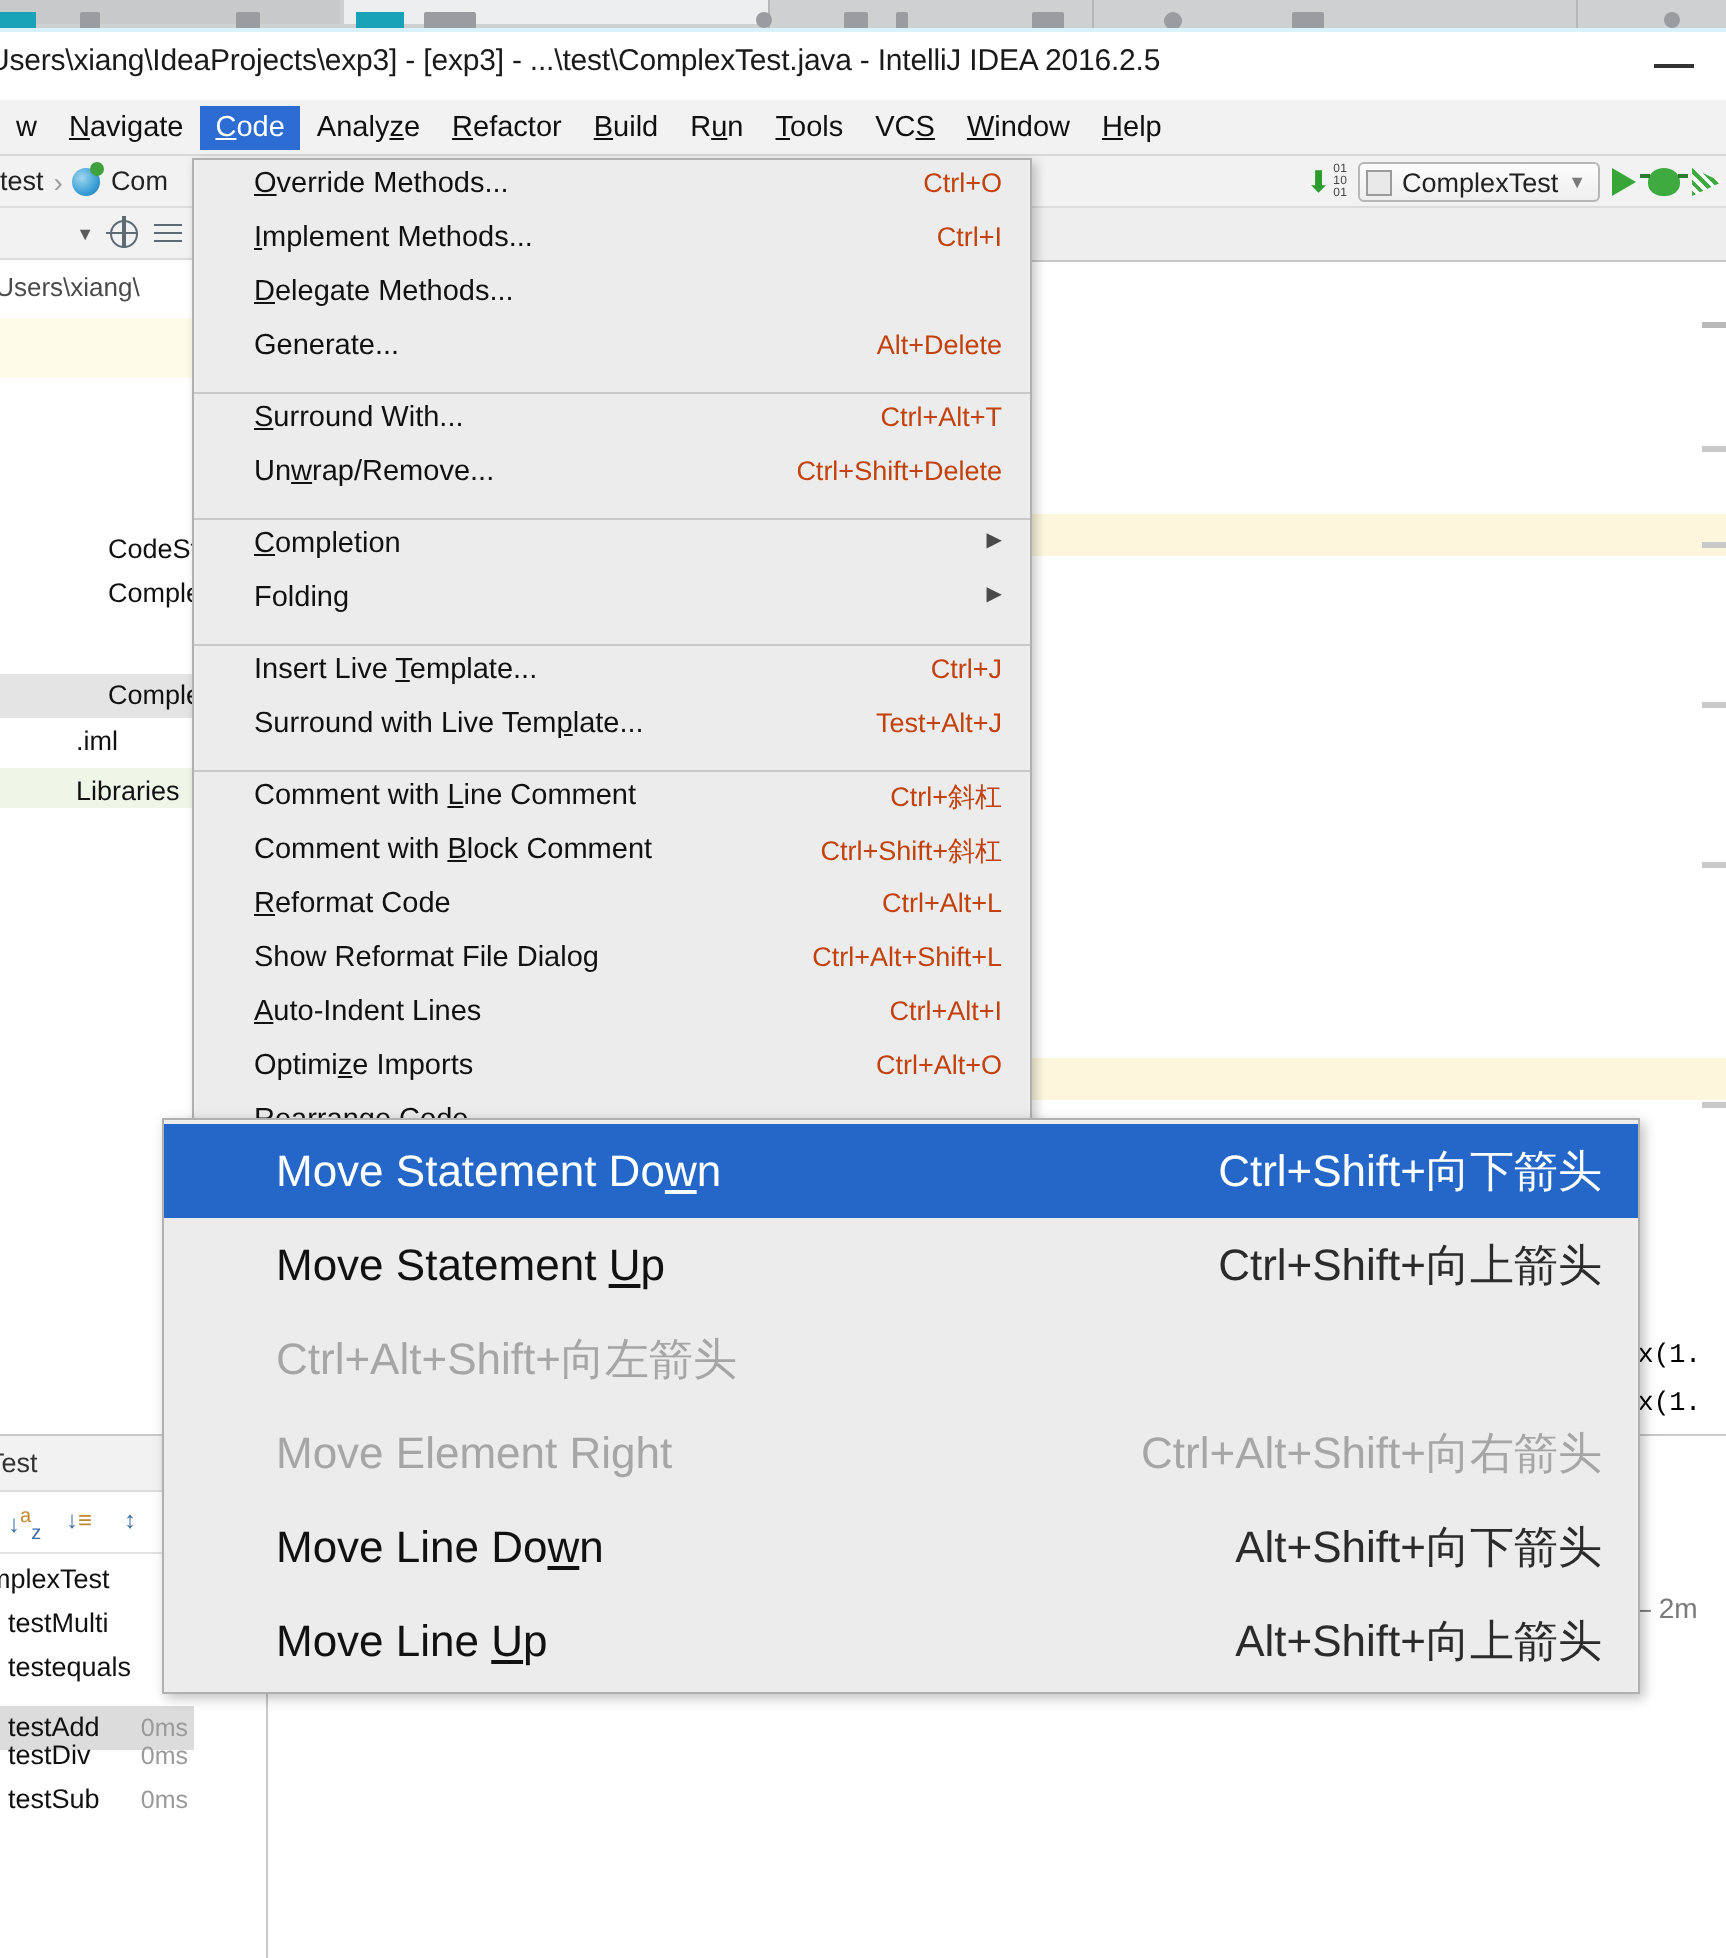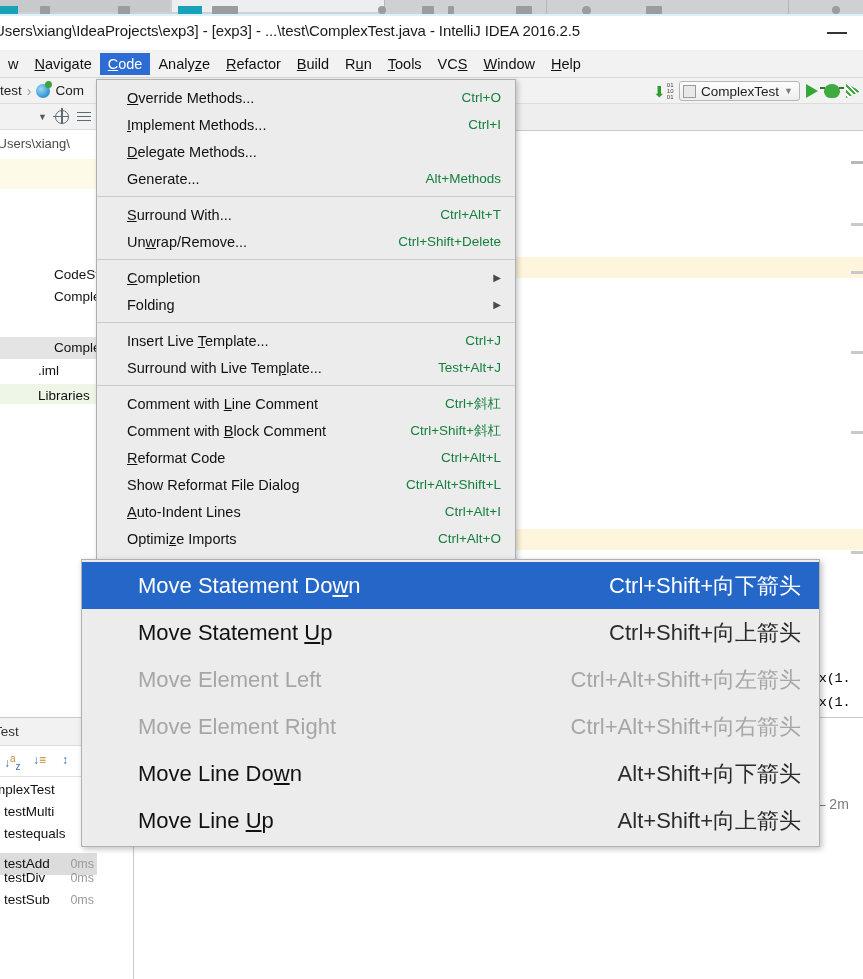--- a/index.html
+++ b/index.html
@@ -231,25 +231,25 @@
   #bp-vsplit{ position:absolute;left:133px;top:0;width:1px;height:340px;background:#c9c9c9; }
 
   
   #code-menu{
     position:absolute; left:96px; top:79px; width:420px;
     background:#ececec; border:1px solid #b0b0b0;
     box-shadow:2px 2px 5px rgba(0,0,0,.22);
     padding:4px 0; z-index:50;
   }
   .cm-item{
-    display:flex; align-items:center; height:27px; padding:0 14px 0 30px;
+    display:flex; height:27px; padding:0 14px 0 30px;
     font-size:14.5px; color:#111; white-space:nowrap; position:relative;
   }
   .cm-item .lbl{ flex:1; }
-  .cm-item .acc{ color:#15803d; font-size:13.5px; margin-left:24px; }
+  .cm-item .acc{ color:#c2410c; font-size:13.5px; margin-left:24px; }
   .cm-item .arrow{ color:#4a4a4a; font-size:10px; margin-left:24px; }
   .cm-sep{ height:1px; background:#c9c9c9; margin:4px 0; }
   .cm-item u{ text-decoration:underline; }
 
   
   #move-menu{
     position:absolute; left:81px; top:559px; width:739px;
     background:#ececec; border:1px solid #b0b0b0;
     box-shadow:2px 2px 6px rgba(0,0,0,.25);
     padding:2px 0; z-index:60;
@@ -432,21 +432,21 @@
   <div class="cm-item">
     <span class="lbl"><u>I</u>mplement Methods...</span>
     <span class="acc">Ctrl+I</span>
   </div>
   <div class="cm-item">
     <span class="lbl"><u>D</u>elegate Methods...</span>
     <span class="acc"></span>
   </div>
   <div class="cm-item">
     <span class="lbl">Generate...</span>
-    <span class="acc">Alt+Methods</span>
+    <span class="acc">Alt+Delete</span>
   </div>
 
   <div class="cm-sep"></div>
 
   <div class="cm-item">
     <span class="lbl"><u>S</u>urround With...</span>
     <span class="acc">Ctrl+Alt+T</span>
   </div>
   <div class="cm-item">
     <span class="lbl">Un<u>w</u>rap/Remove...</span>
@@ -510,21 +510,20 @@
 <div id="move-menu">
   <div class="mm-item sel">
     <span class="lbl">Move Statement Do<u>w</u>n</span>
     <span class="acc">Ctrl+Shift+向下箭头</span>
   </div>
   <div class="mm-item">
     <span class="lbl">Move Statement <u>U</u>p</span>
     <span class="acc">Ctrl+Shift+向上箭头</span>
   </div>
   <div class="mm-item disabled">
-    <span class="lbl">Move Element Left</span>
     <span class="acc">Ctrl+Alt+Shift+向左箭头</span>
   </div>
   <div class="mm-item disabled">
     <span class="lbl">Move Element Right</span>
     <span class="acc">Ctrl+Alt+Shift+向右箭头</span>
   </div>
   <div class="mm-item">
     <span class="lbl">Move Line Do<u>w</u>n</span>
     <span class="acc">Alt+Shift+向下箭头</span>
   </div>

